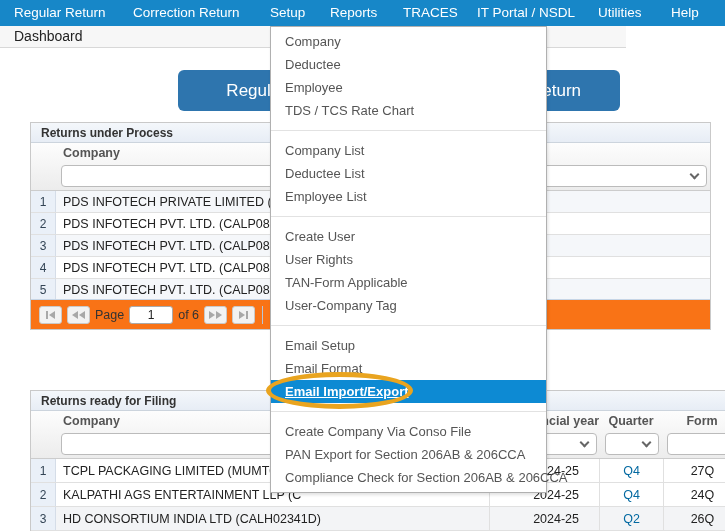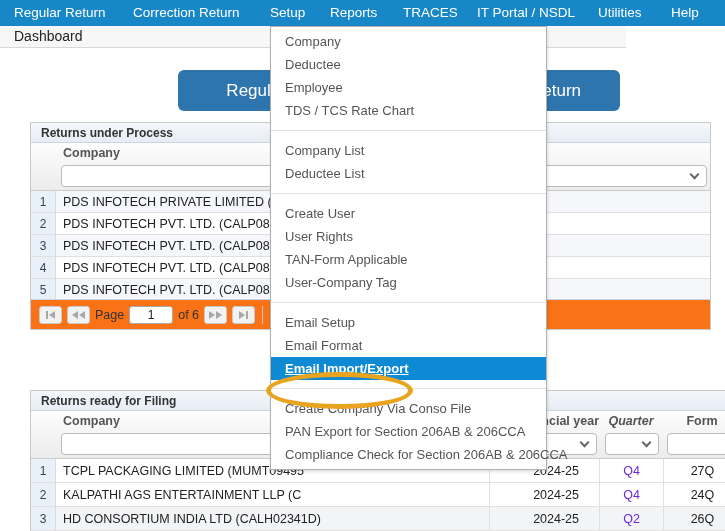--- a/index.html
+++ b/index.html
@@ -34,21 +34,21 @@
 
   
   .rows { position:relative; }
   .row { display:flex; height:22px; line-height:22px; border-bottom:1px solid #e0e0e0; background:#fff; }
   .p2 .row { height:24px; line-height:24px; }
   .p1 .row:nth-child(odd) { background:#f5f7fa; }
   .p2 .row:nth-child(3) { background:#f3f4f6; }
   .numcell { width:25px; flex:0 0 25px; background:#eaf0f8; border-right:1px solid #d5dde8; text-align:center; font-size:12px; color:#345; }
   .companycell { flex:1; padding-left:7px; font-size:12.5px; color:#222; white-space:nowrap; overflow:hidden; }
   .fycell { flex:0 0 110px; text-align:right; padding-right:20px; font-size:12.5px; color:#222; border-left:1px solid #e0e0e0; }
-  .qcell { flex:0 0 64px; text-align:center; font-size:12.5px; color:#6d28d9; border-left:1px solid #e0e0e0; }
+  .qcell { flex:0 0 64px; text-align:center; font-size:12.5px; color:#0369a1; border-left:1px solid #e0e0e0; }
   .formcell { flex:0 0 78px; text-align:center; font-size:12.5px; color:#222; border-left:1px solid #e0e0e0; }
   .p2 .companycell { flex:0 0 433px; }
 
   
   .pager { position:absolute; left:0; bottom:0; width:100%; height:30px; background:#f97316; border-top:1px solid #c6d5e6; display:flex; align-items:center; gap:5px; padding-left:8px; }
   .pgbtn { width:23px; height:18px; background:#f2f2f2; border:1px solid #c9c9c9; border-radius:3px; display:flex; align-items:center; justify-content:center; gap:1px; cursor:pointer; }
   .tri-l { width:0; height:0; border-top:4px solid transparent; border-bottom:4px solid transparent; border-right:6px solid #a8a8a8; }
   .tri-r { width:0; height:0; border-top:4px solid transparent; border-bottom:4px solid transparent; border-left:6px solid #a8a8a8; }
   .bar { width:2px; height:8px; background:#a8a8a8; }
   .pgtext { font-size:12.5px; color:#333; }
@@ -142,21 +142,21 @@
       <div class="pgsep"></div>
       <div class="pgsize">5</div>
     </div>
   </section>
 
   <section class="panel p2">
     <div class="panel-hd">Returns ready for Filing</div>
     <div class="colzone">
       <span class="collabel" style="left:32px">Company</span>
       <span class="collabel" style="left:438px; width:130px; text-align:right;">Financial year</span>
-      <span class="collabel" style="left:568px; width:64px; text-align:center;font-style:italic;">Quarter</span>
+      <span class="collabel" style="left:568px; width:64px; text-align:center;">Quarter</span>
       <span class="collabel" style="left:632px; width:78px; text-align:center;">Form</span>
       <input class="filter-input" style="left: 30px; width: 424px;">
       <div class="filter-select" style="left:464px; width:102px;">
         <span class="chev"></span>
       </div>
       <div class="filter-select" style="left:574px; width:54px;">
         <span class="chev"></span>
       </div>
       <div class="filter-select" style="left:636px; width:70px;"></div>
     </div>
@@ -186,20 +186,21 @@
   </section>
 
   <div class="dropdown">
     <div class="dd-item">Company</div>
     <div class="dd-item">Deductee</div>
     <div class="dd-item">Employee</div>
     <div class="dd-item">TDS / TCS Rate Chart</div>
     <div class="dd-sep"></div>
     <div class="dd-item">Company List</div>
     <div class="dd-item">Deductee List</div>
+    <div class="dd-item">Employee List</div>
     <div class="dd-sep"></div>
     <div class="dd-item">Create User</div>
     <div class="dd-item">User Rights</div>
     <div class="dd-item">TAN-Form Applicable</div>
     <div class="dd-item">User-Company Tag</div>
     <div class="dd-sep"></div>
     <div class="dd-item">Email Setup</div>
     <div class="dd-item">Email Format</div>
     <div class="dd-item hl">Email Import/Export</div>
     <div class="dd-sep"></div>

